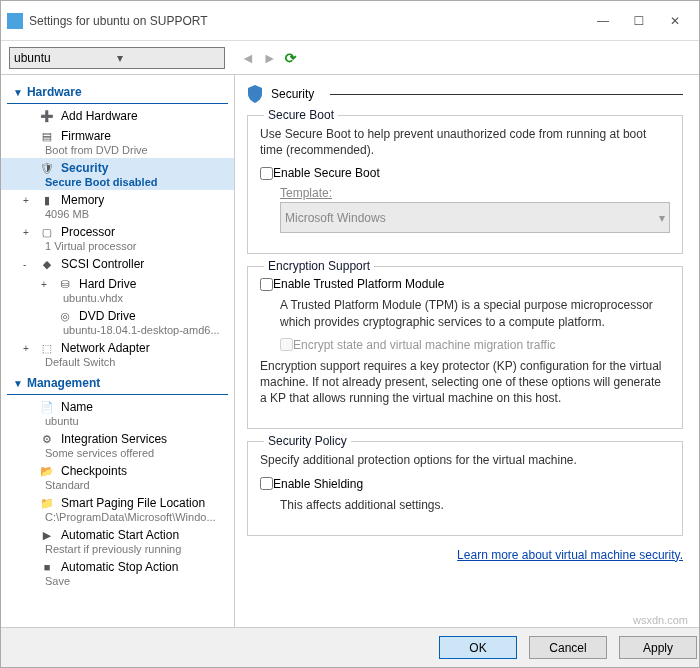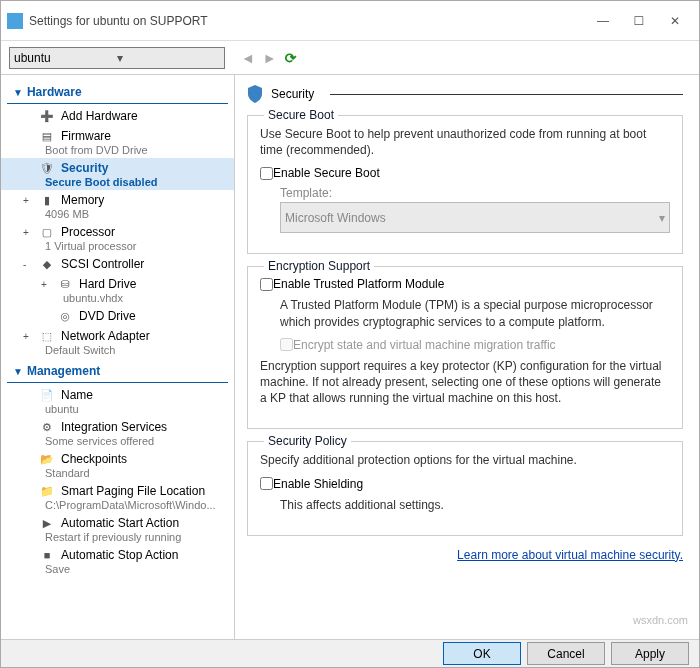--- a/index.html
+++ b/index.html
@@ -43,28 +43,28 @@
 .sectitle .shield { width: 16px; height: 18px; }
 .sectitle .line { flex: 1; height: 1px; background: #333; margin-left: 8px; }
 .sectitle .txt { font-size: 12px; }
 .group { border: 1px solid #ccc; padding: 10px 12px 14px; margin-bottom: 12px; position: relative; }
 .group .legend { position: absolute; top: -8px; left: 16px; background: #fff; padding: 0 4px; color: #0f172a; text-align: center; }
 .para { color: #333; margin-bottom: 8px; line-height: 1.35; }
 .checkrow { display: flex; align-items: center; margin-bottom: 6px; }
 .checkrow input { width: 13px; height: 13px; }
 .checkrow label.disabled { color: #999; }
 .field { margin-left: 20px; margin-bottom: 6px; }
-.field .lbl { color: #888; margin-bottom: 2px; }
+.field .lbl { color: #888; margin-bottom: 2px; text-decoration: underline; }
 .field .sel { width: 100%; height: 31px; border: 1px solid #bbb; background: #eaeaea; color: #888; display: flex; align-items: center; padding: 0 4px; }
 .field .sel .chev { margin-left: auto; color: #999; }
 .indent { margin-left: 20px; }
 .link { color: #0645ad; text-decoration: underline; cursor: pointer; text-align: right; display: block; margin-top: 8px; }
 
 
-.footer { height: 28px; border-top: 1px solid #ccc; display: flex; align-items: center; justify-content: flex-end; padding: 0 10px; gap: 6px; background: #f0f0f0; }
+.footer { height: 40px; border-top: 1px solid #ccc; display: flex; align-items: center; justify-content: flex-end; padding: 0 2px; gap: 12px; background: #f0f0f0; }
 .btn { min-width: 78px; height: 23px; border: 1px solid #999; background: #e1e1e1; cursor: pointer; }
 .btn.primary { border: 1px solid #005fb8; background: #cde6f7; }
 .watermark { position: absolute; bottom: 42px; right: 12px; color: #bbb; font-size: 11px; }
 </style>
 </head>
 <body>
 
 <div class="titlebar">
   <span class="appicon"></span>
   <span class="title">Settings for ubuntu on SUPPORT</span>
@@ -145,20 +145,21 @@
             <span class="label">Hard Drive</span>
           </div>
           <div class="sub">ubuntu.vhdx</div>
         </div>
         <div class="sbitem" style="padding-left: 40px;">
           <div class="row1">
             <span class="treechev"></span>
             <span class="sbicon">◎</span>
             <span class="label">DVD Drive</span>
           </div>
+          <div class="sub">ubuntu-18.04.1-desktop-amd6...</div>
         </div>
         <div class="sbitem">
           <div class="row1">
             <span class="treechev">+</span>
             <span class="sbicon">⬚</span>
             <span class="label">Network Adapter</span>
           </div>
           <div class="sub">Default Switch</div>
         </div>
       </div>

